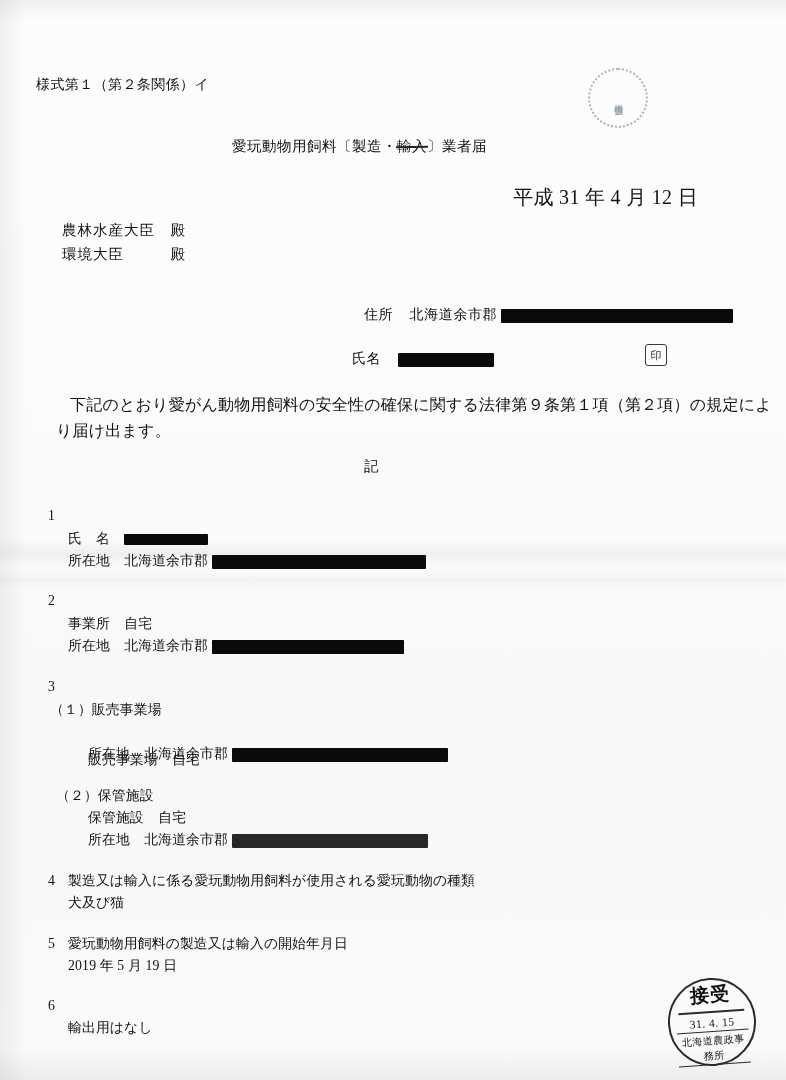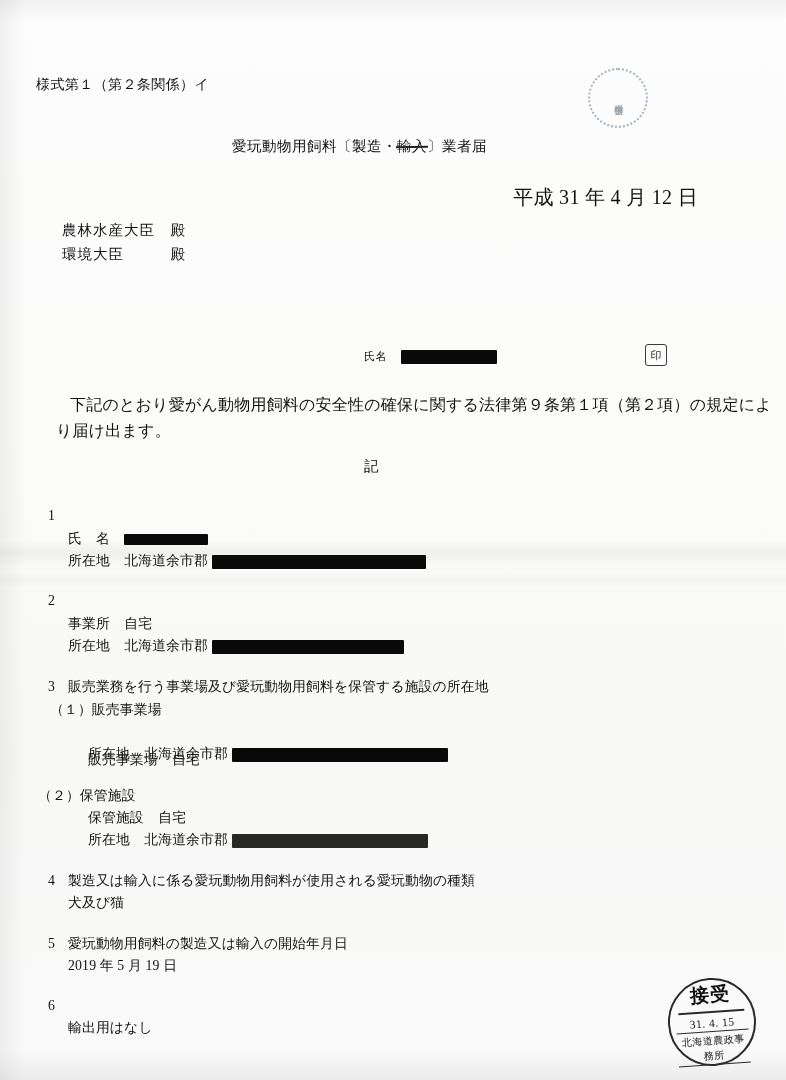--- a/index.html
+++ b/index.html
@@ -68,21 +68,21 @@
     left: -1px; right: -1px; top: 52%;
     height: 1.6px;
     background: #222;
     transform: rotate(-1deg);
   }
   .date-line  { right: 88px; top: 182px; font-size: 20px; letter-spacing: .3px; }
   .addr1      { left: 62px;  top: 220px; font-size: 14.5px; letter-spacing: 1px; }
   .addr2      { left: 62px;  top: 244px; font-size: 14.5px; letter-spacing: 1px; }
 
   .resid-lbl  { left: 364px; top: 304px; font-size: 14px; letter-spacing: .6px; }
-  .name-lbl   { left: 364px; top: 348px; font-size: 11px; letter-spacing: .6px; }
+  .name-lbl   { left: 352px; top: 348px; font-size: 14px; letter-spacing: .6px; }
 
   .para       { left: 36px;  top: 392px; width: 716px; white-space: normal;
                 font-size: 16px; line-height: 1.65; text-indent: 14px; letter-spacing: .2px; margin-left: 20px; }
   .ki         { left: 364px; top: 456px; font-size: 14.5px; letter-spacing: 2px; }
 
   .item       { font-size: 13.8px; letter-spacing: .15px; }
   .num        { position: absolute; font-size: 13.8px; }
 
   
   .redact {
@@ -164,20 +164,26 @@
 
   <div class="t doc-title">
     <span>愛玩動物用飼料〔製造・</span><span class="strike">輸入</span><span>〕業者届</span>
   </div>
 
   <div class="t date-line">平成 31 年 4 月 12 日</div>
 
   <div class="t addr1">農林水産大臣　殿</div>
   <div class="t addr2">環境大臣　　　殿</div>
 
+  <div class="t resid-lbl">
+    <span>住所</span>
+    &nbsp;&nbsp;
+    <span>北海道余市郡</span>
+    <span class="redact tall" style="width:232px"></span>
+  </div>
 
   <div class="t name-lbl">
     <span>氏名</span>
     &nbsp;&nbsp;
     <span class="redact tall" style="width:96px"></span>
   </div>
   <div class="stamp-sq">印</div>
 
   <div class="t para">下記のとおり愛がん動物用飼料の安全性の確保に関する法律第９条第１項（第２項）の規定により届け出ます。</div>
 
@@ -203,36 +209,35 @@
     <span>自宅</span>
   </div>
   <div class="t item" style="left:68px; top:636px;">
     <span>所在地</span>
     &nbsp;&nbsp;
     <span>北海道余市郡</span>
     <span class="redact tall" style="width:192px"></span>
   </div>
 
   <div class="num" style="left:48px; top:677px;">3</div>
-  <div class="t item" style="left:68px; top:677px;">販売業務を行う事業場及び愛玩動物用飼料を保管する施設の所在地</div>
 
   <div class="t item" style="left:50px; top:700px;">（１）販売事業場</div>
   <div class="t item" style="left:88px; top:722px;margin-top:28px;">
     <span>販売事業場</span>
     &nbsp;&nbsp;
     <span>自宅</span>
   </div>
   <div class="t item" style="left:88px; top:744px;">
     <span>所在地</span>
     &nbsp;&nbsp;
     <span>北海道余市郡</span>
     <span class="redact tall" style="width:216px"></span>
   </div>
 
-  <div class="t item" style="left:38px; top:786px;">（２）保管施設</div>
+  <div class="t item" style="left:56px; top:786px;">（２）保管施設</div>
   <div class="t item" style="left:88px; top:808px;">
     <span>保管施設</span>
     &nbsp;&nbsp;
     <span>自宅</span>
   </div>
   <div class="t item" style="left:88px; top:830px;">
     <span>所在地</span>
     &nbsp;&nbsp;
     <span>北海道余市郡</span>
     <span class="redact tall" style="width:196px; opacity:.88"></span>

